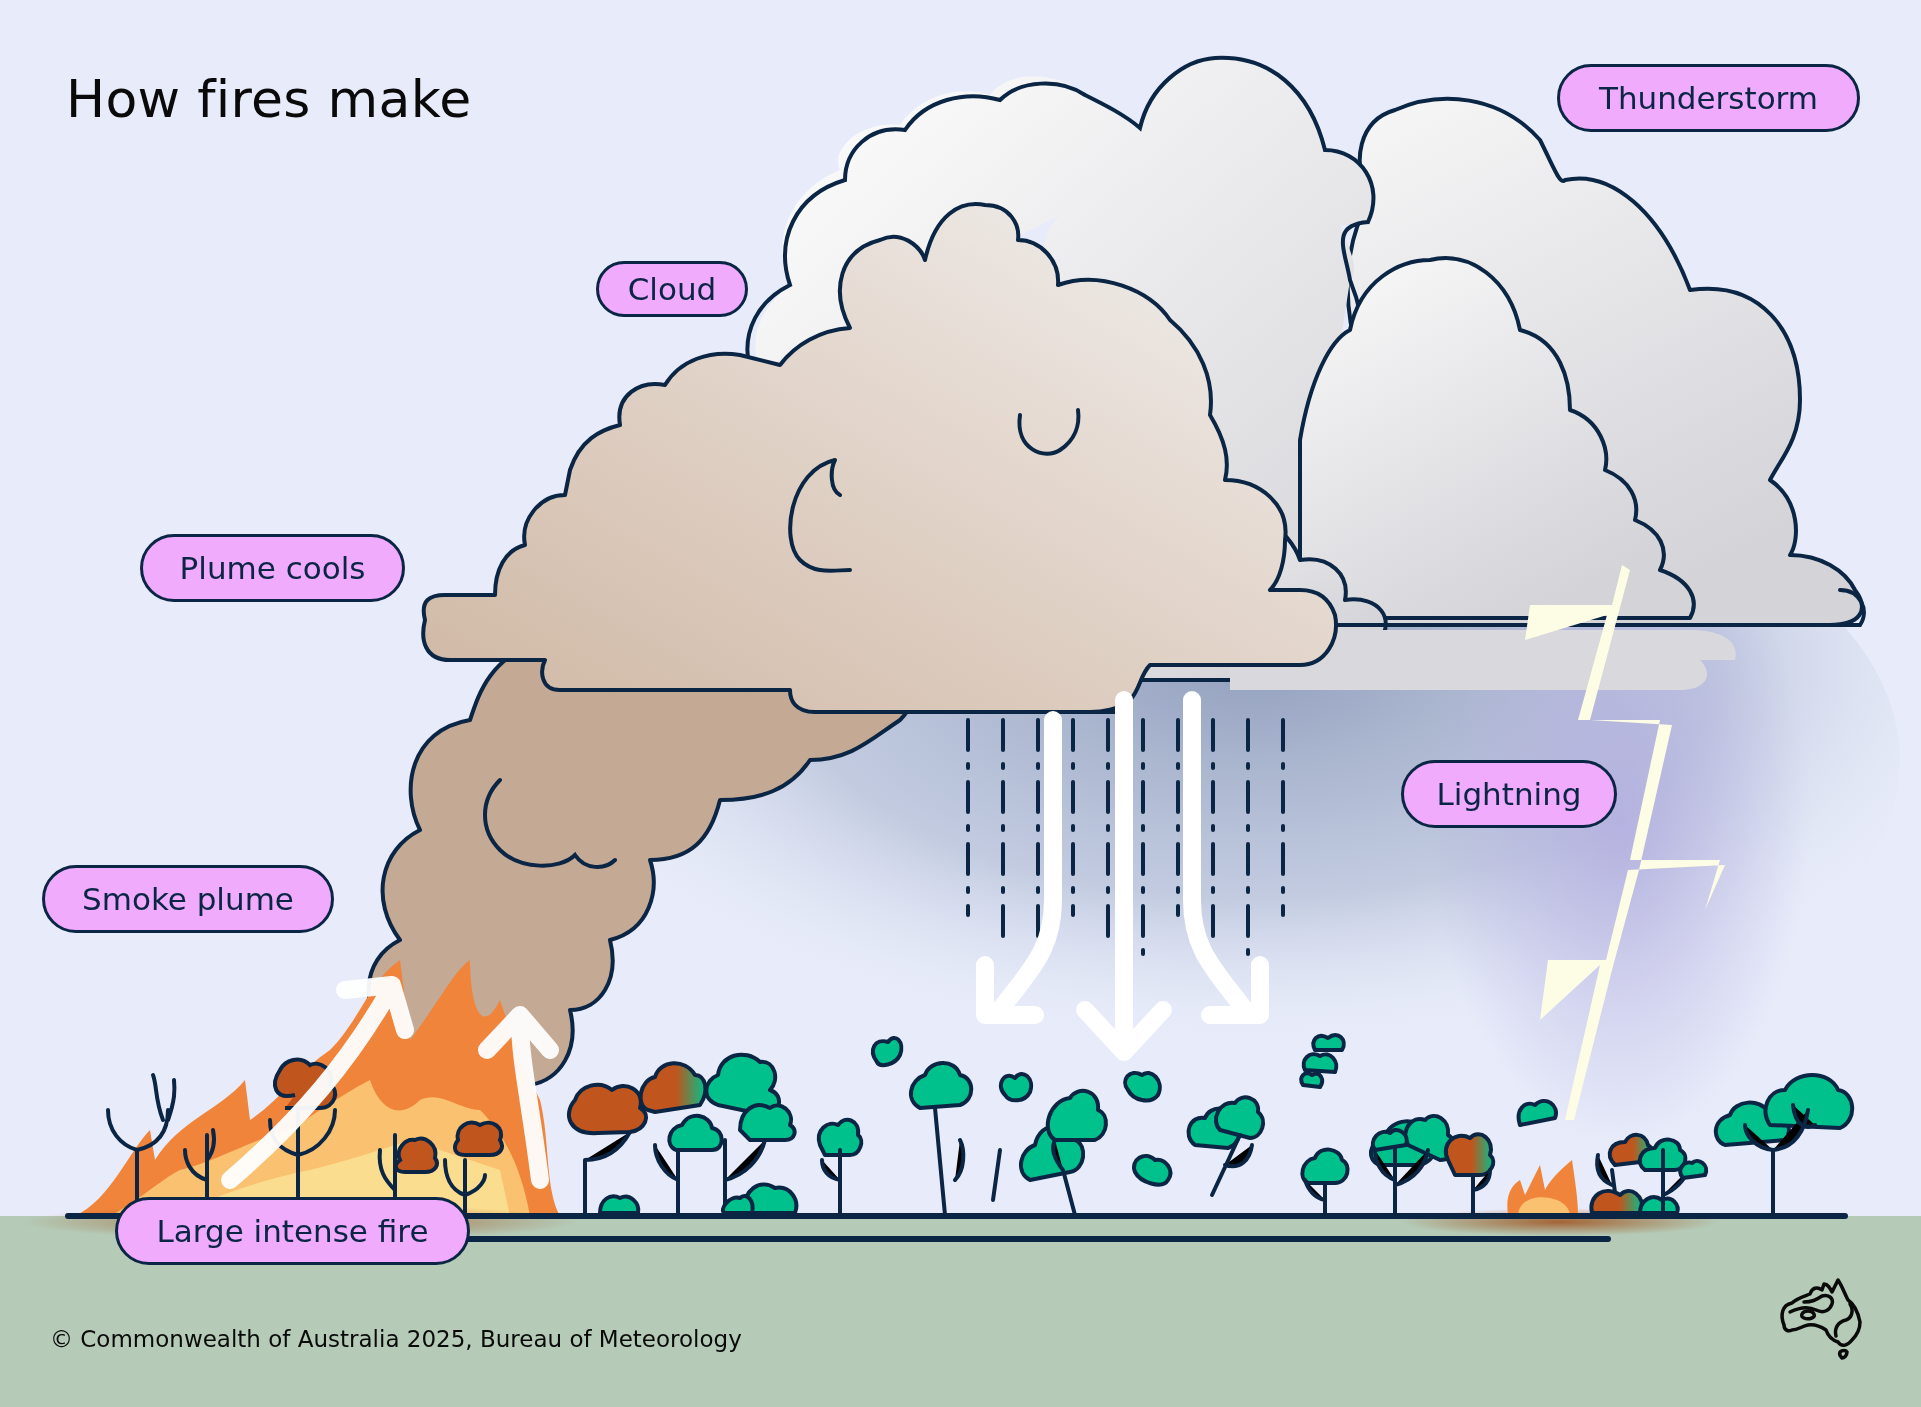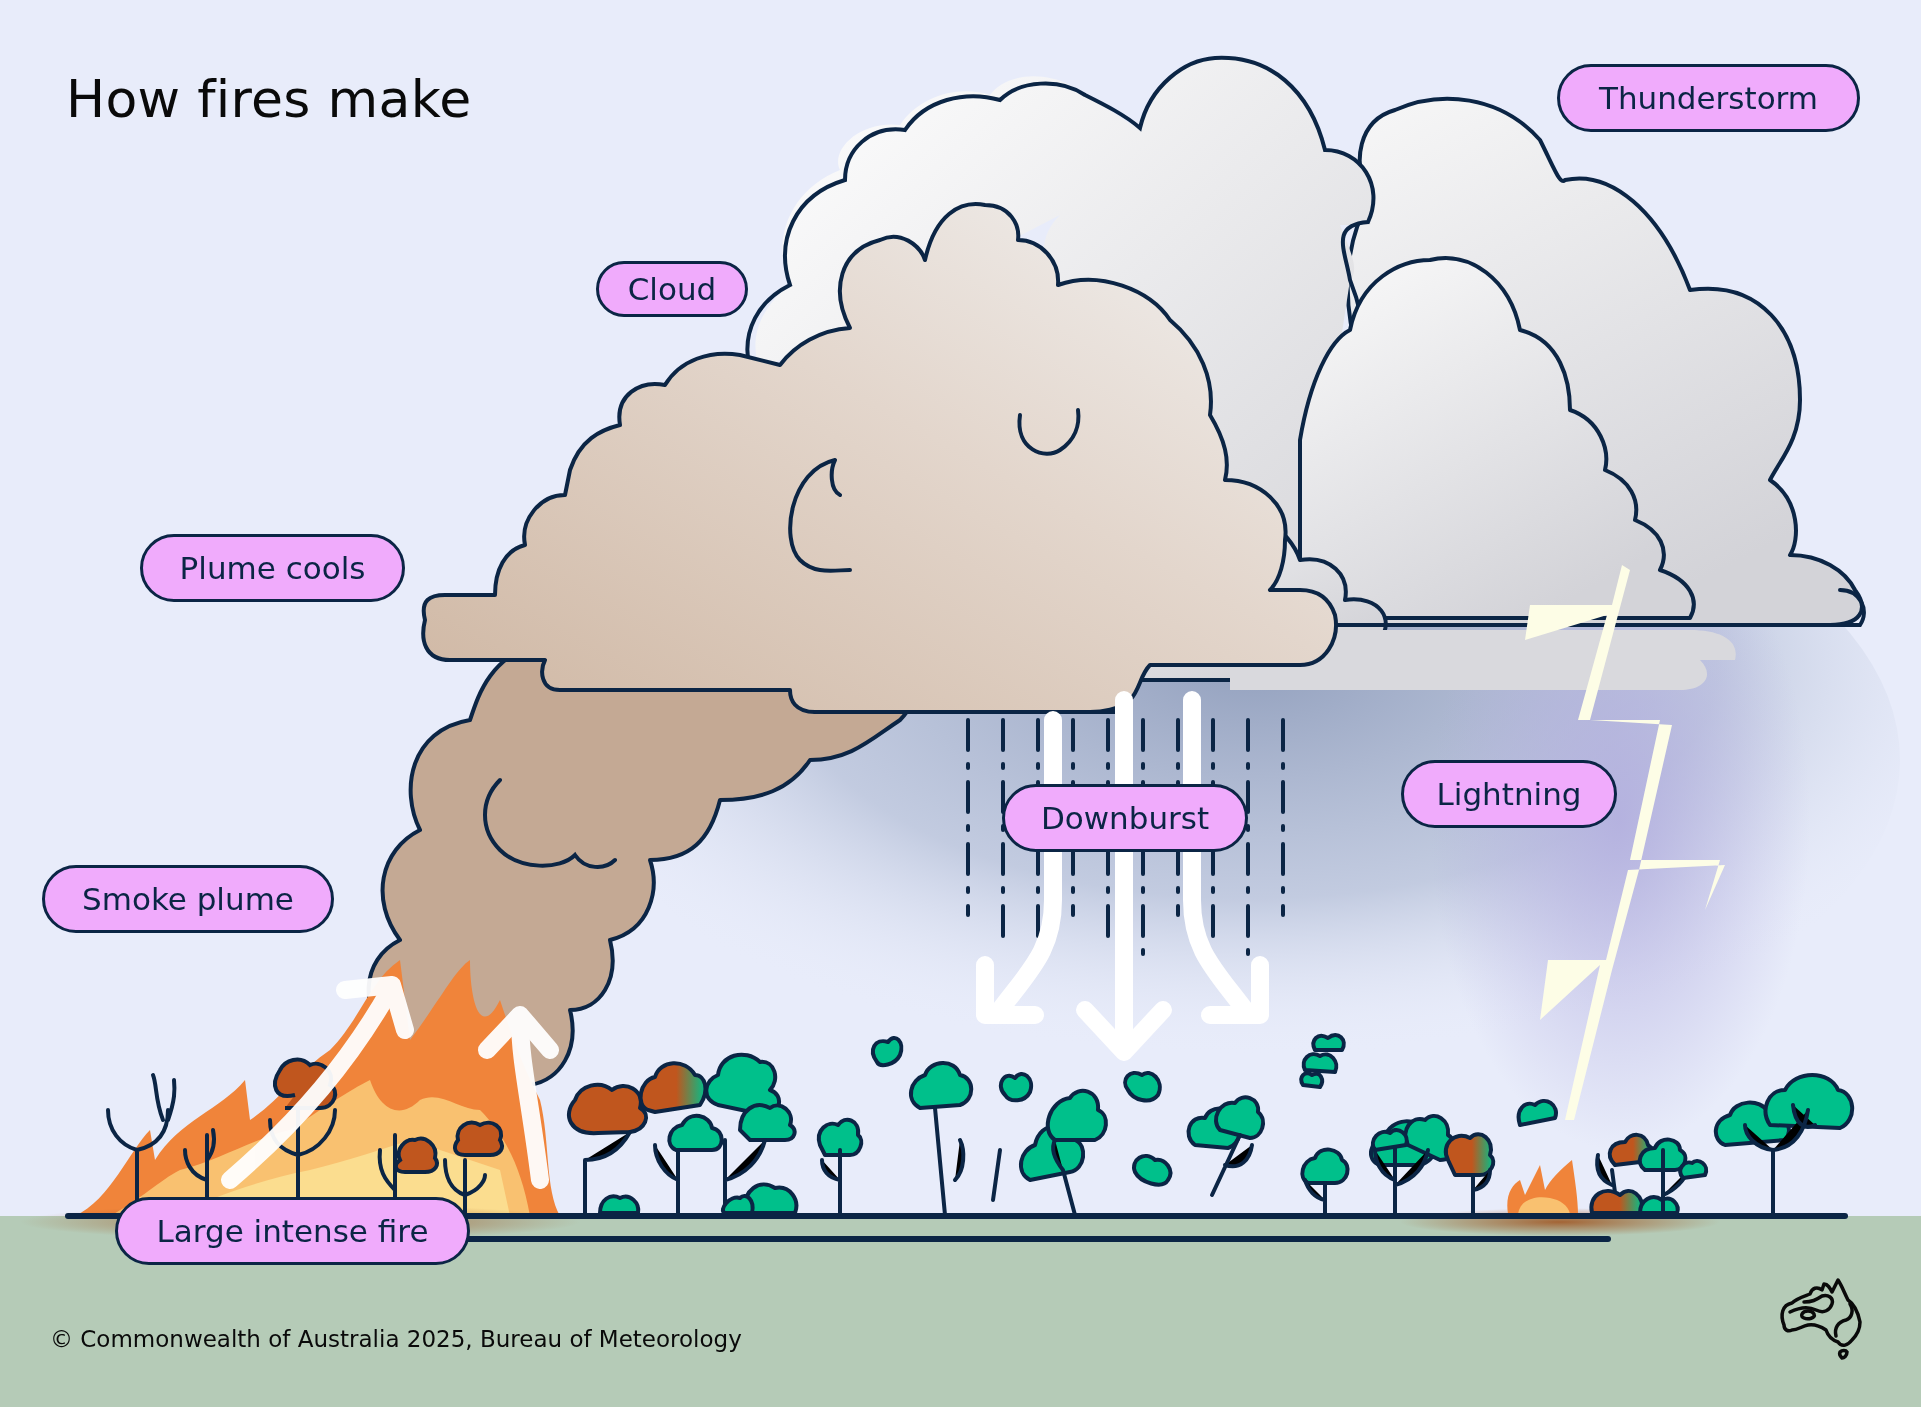--- a/index.html
+++ b/index.html
@@ -202,21 +202,20 @@
   </svg>
 
   <h1 class="title">
     <span>How fires make</span>
   </h1>
 
   <div class="label" style="left:1557px; top:64px; width:303px; height:68px;">Thunderstorm</div>
   <div class="label" style="left:596px; top:245px; width:152px; height:56px;margin-top:16px;">Cloud</div>
   <div class="label" style="left:42px; top:865px; width:292px; height:68px;">Smoke plume</div>
   <div class="label" style="left:140px; top:534px; width:265px; height:68px;">Plume cools</div>
-  <div class="label" style="left:1002px; top:784px; width:246px; height:68px;">Downburst</div>
   <div class="label" style="left:1401px; top:760px; width:216px; height:68px;">Lightning</div>
   <div class="label" style="left:115px; top:1197px; width:355px; height:68px;">Large intense fire</div>
 
   <div class="footer">© Commonwealth of Australia 2025, Bureau of Meteorology</div>
 
   <svg class="logo" viewBox="0 0 100 100">
     <path d="M12,55 C8,45 10,35 20,33 C25,28 33,26 38,24 C40,18 45,16 50,20 L52,14 C56,14 58,18 60,22 C62,18 64,14 66,10 C70,16 72,22 76,30 C82,34 86,42 88,52 C88,60 84,66 80,70 C76,75 70,78 66,72 C60,70 56,66 54,60 C48,56 42,54 36,55 C30,56 26,60 20,60 C16,62 12,60 12,55 Z" fill="none" stroke="#0a0a0a" stroke-width="3.5" stroke-linejoin="round"></path>
     <path d="M18,42 C26,38 36,36 44,40 C52,44 58,40 60,34 C62,28 56,24 50,26 C44,30 40,32 32,32" fill="none" stroke="#0a0a0a" stroke-width="3.5" stroke-linecap="round"></path>
     <path d="M30,44 C32,40 40,40 42,44 C44,48 36,50 32,48 C30,47 29,46 30,44 Z" fill="none" stroke="#0a0a0a" stroke-width="3.5"></path>
     <path d="M64,66 C62,58 66,52 74,50 C80,48 82,40 78,34" fill="none" stroke="#0a0a0a" stroke-width="3.5" stroke-linecap="round"></path>

